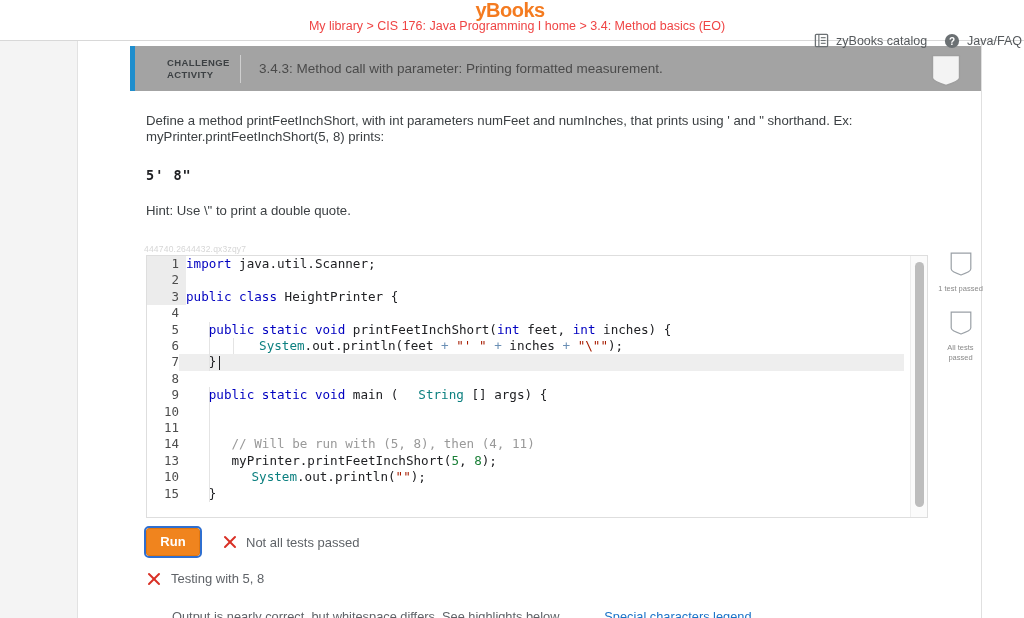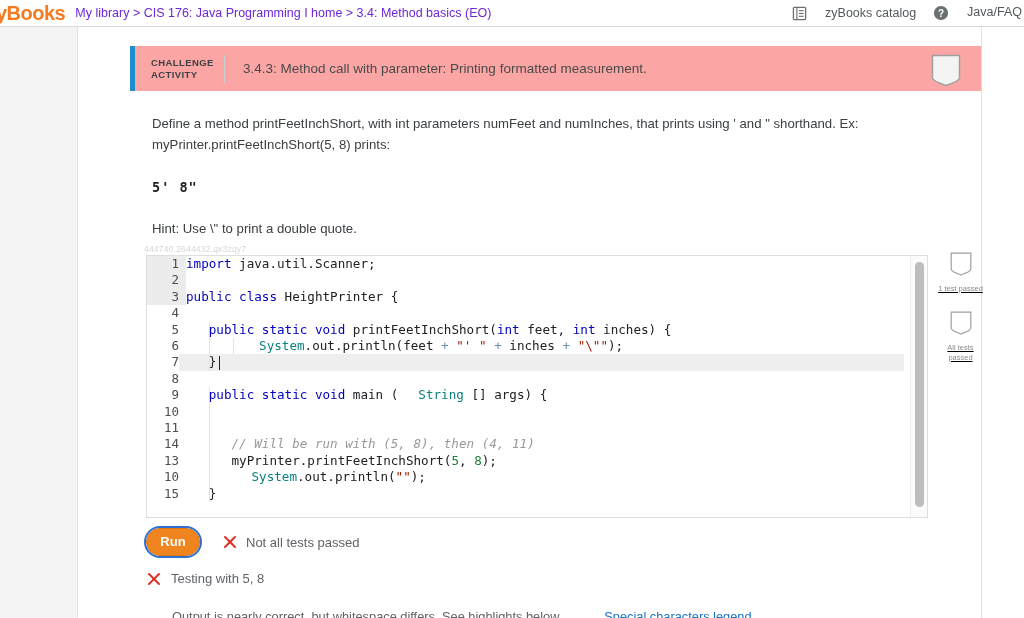--- a/index.html
+++ b/index.html
@@ -10,53 +10,55 @@
     overflow: hidden;
     background: #ffffff;
     font-family: "Liberation Sans", sans-serif;
     -webkit-font-smoothing: antialiased;
   }
 
   
   .topbar {
     position: absolute;
     top: 0; left: 0;
-    width: 1024px; height: 27px;
+    width: 1024px; height: 41px;
     background: #ffffff;
     border-bottom: 1px solid #d8d8d8;
     display: flex;
     align-items: center;
     z-index: 40;
+    flex-direction: column;
   }
   .logo {
     font-size: 20px;
     font-weight: bold;
     color: #f47b20;
     letter-spacing: -0.5px;
     margin-left: -4px;
     white-space: nowrap;
     line-height: 1;
   }
   .breadcrumb {
     font-size: 12.5px;
-    color: #6d28d9;
+    color: #ef4444;
     margin-left: 10px;
     white-space: nowrap;
     line-height: 1;
   }
   .topbar-right {
     margin-left: auto;
     display: flex;
     align-items: center;
     gap: 17px;
     padding-right: 2px;
   }
   .tb-item {
     display: flex;
-    gap: 18px;
+    align-items: center;
+    gap: 7px;
     font-size: 12.5px;
     color: #55595c;
     white-space: nowrap;
   }
   .icon-book, .icon-help { flex: none; display: block; }
 
   
   .left-rail {
     position: absolute;
     top: 27px; left: 0;
@@ -87,24 +89,25 @@
   
   .activity {
     position: absolute;
     top: 46px; left: 130px;
     width: 851px;
     background: #ffffff;
   }
   .act-header {
     position: relative;
     height: 45px;
-    background: #fca5a5;
+    background: #a3a3a3;
     display: flex;
     align-items: center;
     border-left: 5px solid #1f8ecd;
+    padding-left: 16px;
   }
   .act-tag {
     font-size: 9.5px;
     font-weight: bold;
     color: #3c4043;
     letter-spacing: 0.4px;
     line-height: 12px;
     padding-left: 16px;
     width: 89px;
   }
@@ -124,23 +127,22 @@
     right: 20px; top: 8px;
   }
 
   
   .prompt {
     padding: 22px 22px 0 16px;
   }
   .prompt p {
     font-size: 13.2px;
     color: #3c4043;
-    line-height: 21px;
+    line-height: 16px;
     max-width: 750px;
-    margin-left: 6px;
   }
   .prompt .sample {
     font-family: "DejaVu Sans Mono", monospace;
     font-size: 13.5px;
     font-weight: bold;
     color: #202124;
     margin-top: 22px;
     letter-spacing: 1px;
   }
   .prompt .hint {
@@ -203,21 +205,21 @@
     font-family: "DejaVu Sans Mono", monospace;
     font-size: 12.6px;
     line-height: 16.4px;
     white-space: pre;
     color: #202124;
   }
   .kw   { color: #0000c0; }
   .type { color: #0d8080; margin-left: 20px; }
   .str  { color: #a61c00; }
   .num  { color: #1a7f37; }
-  .cmt  { color: #999999; font-style: italic; }
+  .cmt  { color: #999999; }
   .op   { color: #6a8fb5; }
   .indent-guide {
     position: absolute;
     width: 1px;
     background: #e4e4e4;
   }
   .caret {
     position: absolute;
     width: 1px;
     height: 14px;
@@ -238,21 +240,21 @@
     border-radius: 5px;
   }
 
   
   .side-tests {
     position: absolute;
     top: 252px; left: 938px;
     width: 45px;
     text-align: center;
   }
-  .side-test { margin-bottom: 17px; text-decoration: underline; }
+  .side-test { margin-bottom: 17px; }
   .side-test-label {
     font-size: 7.5px;
     color: #8a8a8a;
     line-height: 10px;
     margin-top: 4px;
   }
 
   
   .run-row {
     position: absolute;
@@ -260,21 +262,21 @@
     display: flex;
     align-items: center;
   }
   .run-btn {
     width: 54px; height: 28px;
     background: #f0841e;
     color: #ffffff;
     font-size: 13px;
     font-weight: bold;
     border: 1px solid #e3770f;
-    border-radius: 14px;
+    border-radius: 3px;
     outline: 2px solid #2f6fd0;
     outline-offset: 0px;
     cursor: pointer;
     font-family: "Liberation Sans", sans-serif;
     line-height: 26px;
     text-align: center;
     padding: 0;
   }
   .run-status {
     display: flex;

